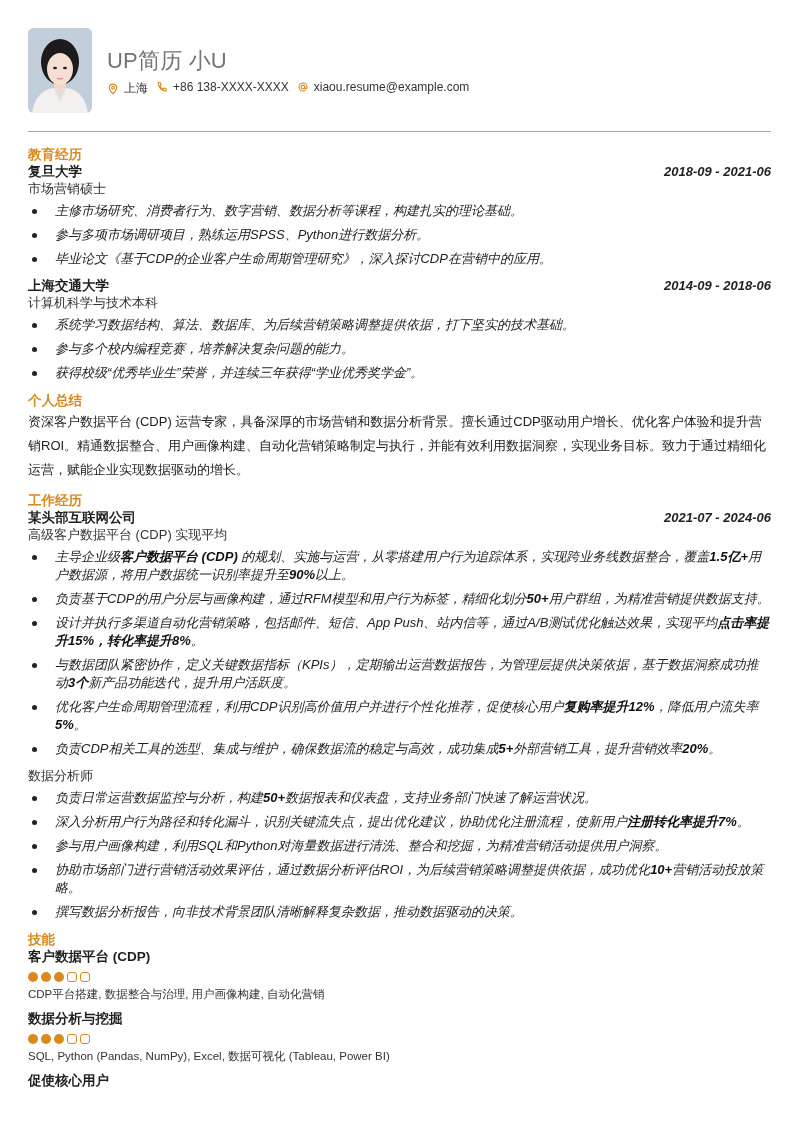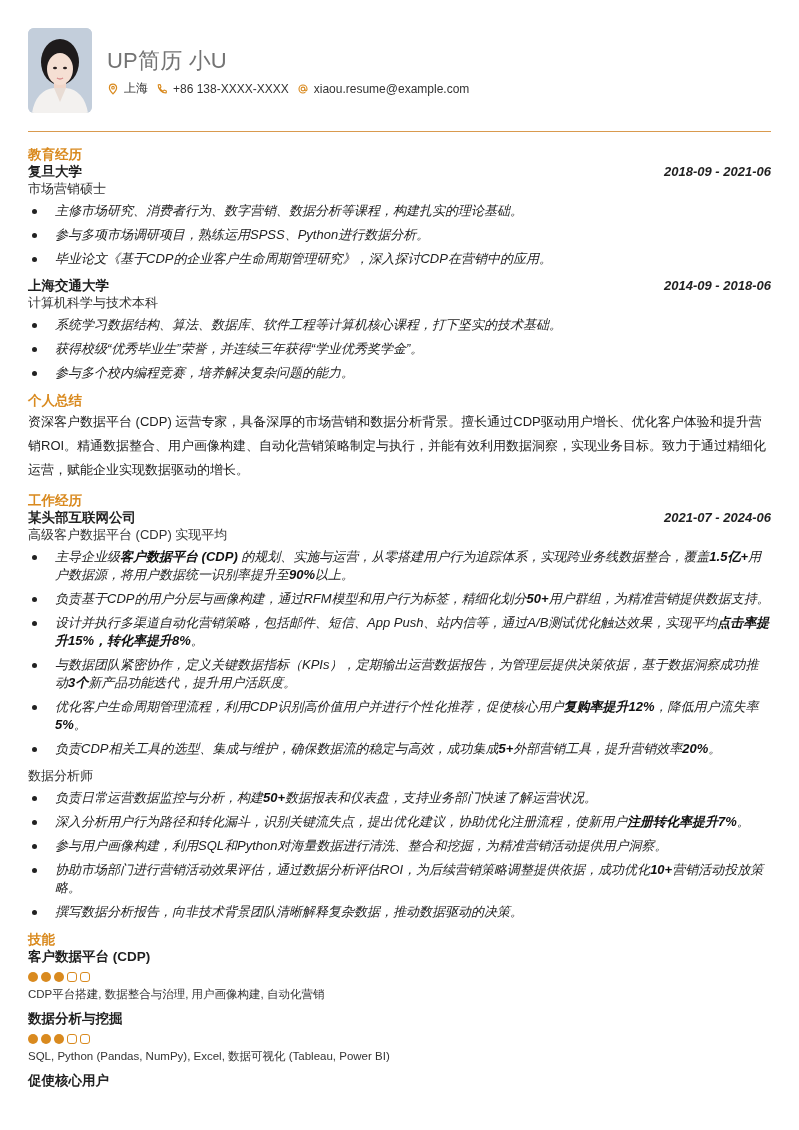--- a/index.html
+++ b/index.html
@@ -45,21 +45,21 @@
       font-size: 22px;
       font-weight: 500;
       color: #737373;
       letter-spacing: 0.2px;
     }
     .contacts {
       position: absolute;
       left: 79px;
       top: 80px;
       display: flex;
-      align-items: center;
+      align-items: flex-start;
       font-size: 12px;
       color: #333;
       white-space: nowrap;
     }
     .contact {
       display: flex;
       align-items: center;
       margin-right: 8px;
     }
     .contact .ico {
@@ -223,23 +223,23 @@
     <div style="margin-top:9px;">
       <div class="entry-head">
         <span class="entry-org">上海交通大学</span>
         <span class="entry-date">2014-09 - 2018-06</span>
       </div>
       <div class="entry-sub">
         <span>计算机科学与技术</span>
         <span>本科</span>
       </div>
       <ul class="bullets" style="margin-top:5px;">
-        <li>系统学习数据结构、算法、数据库、软件工程等计算机核心课程，打下坚实的技术基础。</li>
+        <li>系统学习数据结构、算法、数据库、为后续营销策略调整提供依据，打下坚实的技术基础。</li>
+        <li>参与多个校内编程竞赛，培养解决复杂问题的能力。</li>
         <li>获得校级“优秀毕业生”荣誉，并连续三年获得“学业优秀奖学金”。</li>
-        <li>参与多个校内编程竞赛，培养解决复杂问题的能力。</li>
       </ul>
     </div>
   </div>
 
   <div style="margin-top:10px;">
     <div class="section-title">个人总结</div>
     <div class="summary">资深客户数据平台 (CDP) 运营专家，具备深厚的市场营销和数据分析背景。擅长通过CDP驱动用户增长、优化客户体验和提升营销ROI。精通数据整合、用户画像构建、自动化营销策略制定与执行，并能有效利用数据洞察，实现业务目标。致力于通过精细化运营，赋能企业实现数据驱动的增长。</div>
   </div>
 
   <div style="margin-top:10px;">

